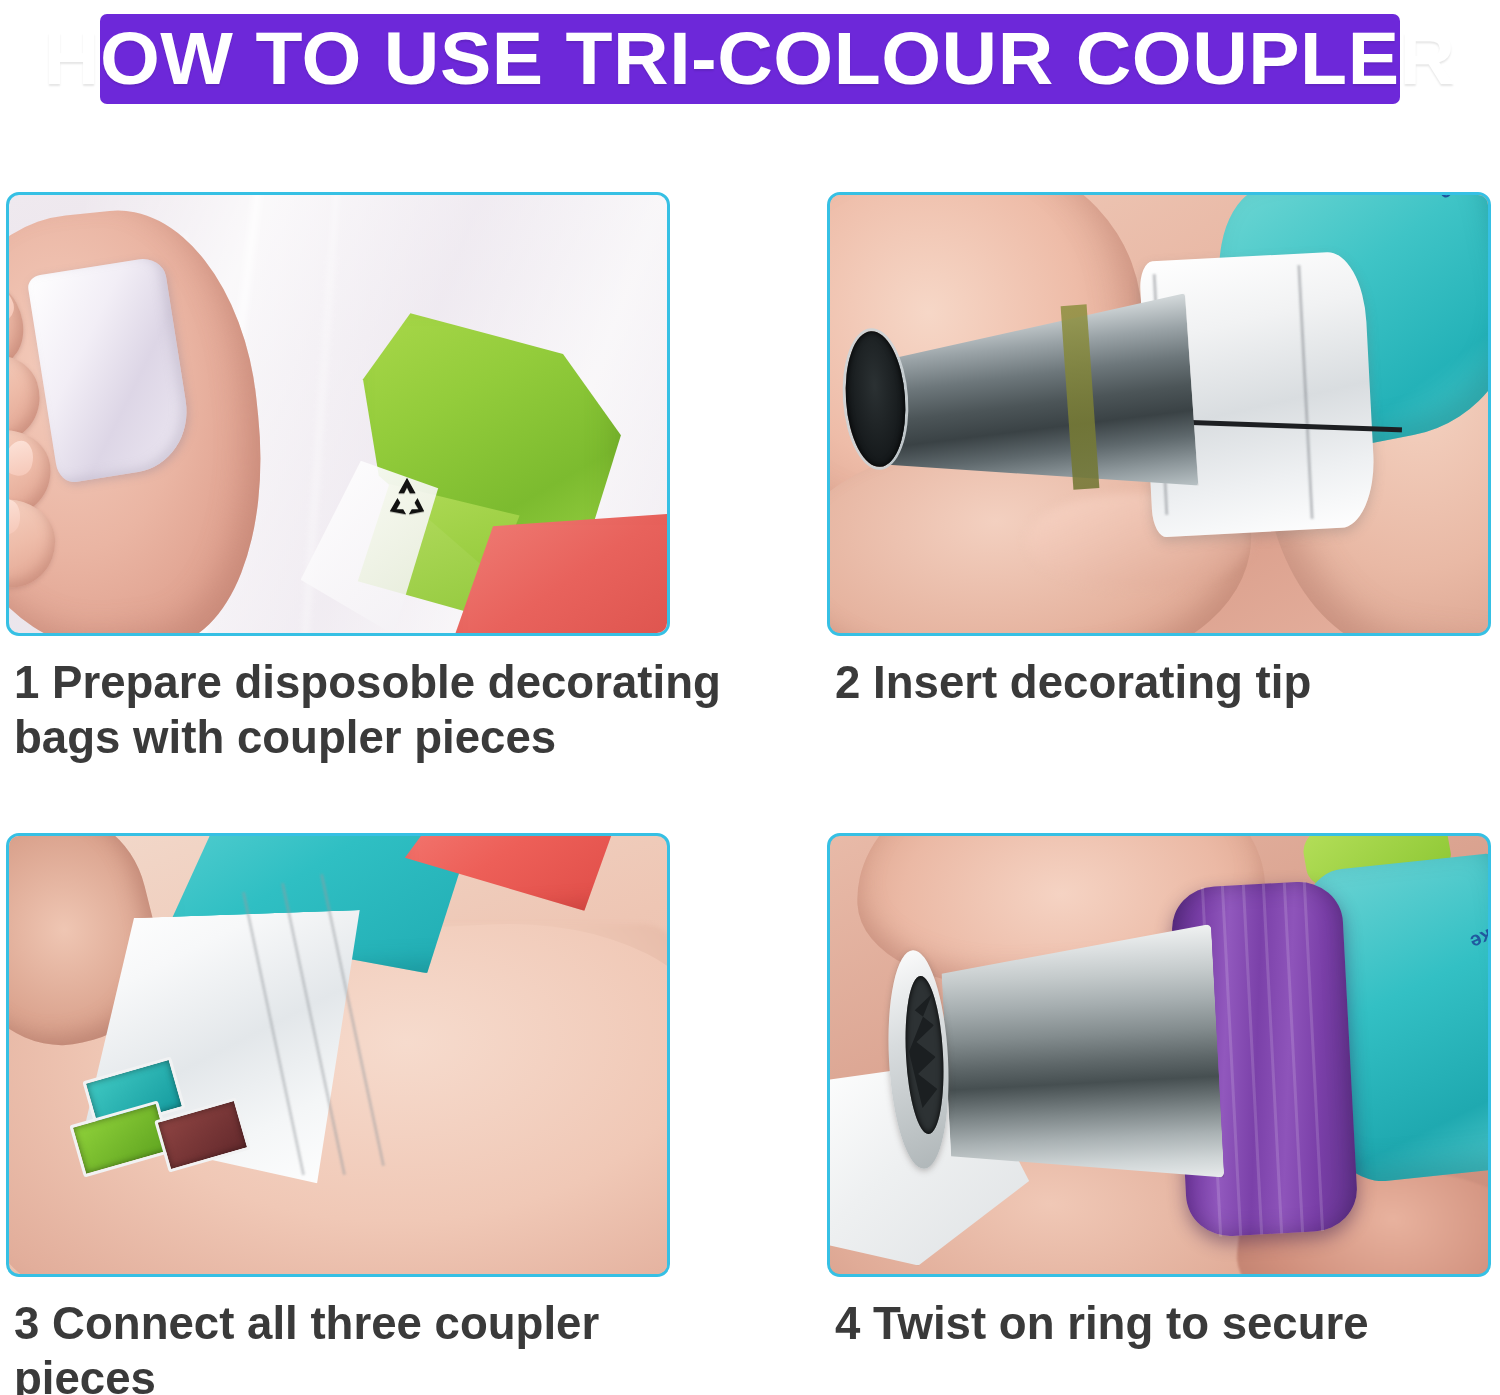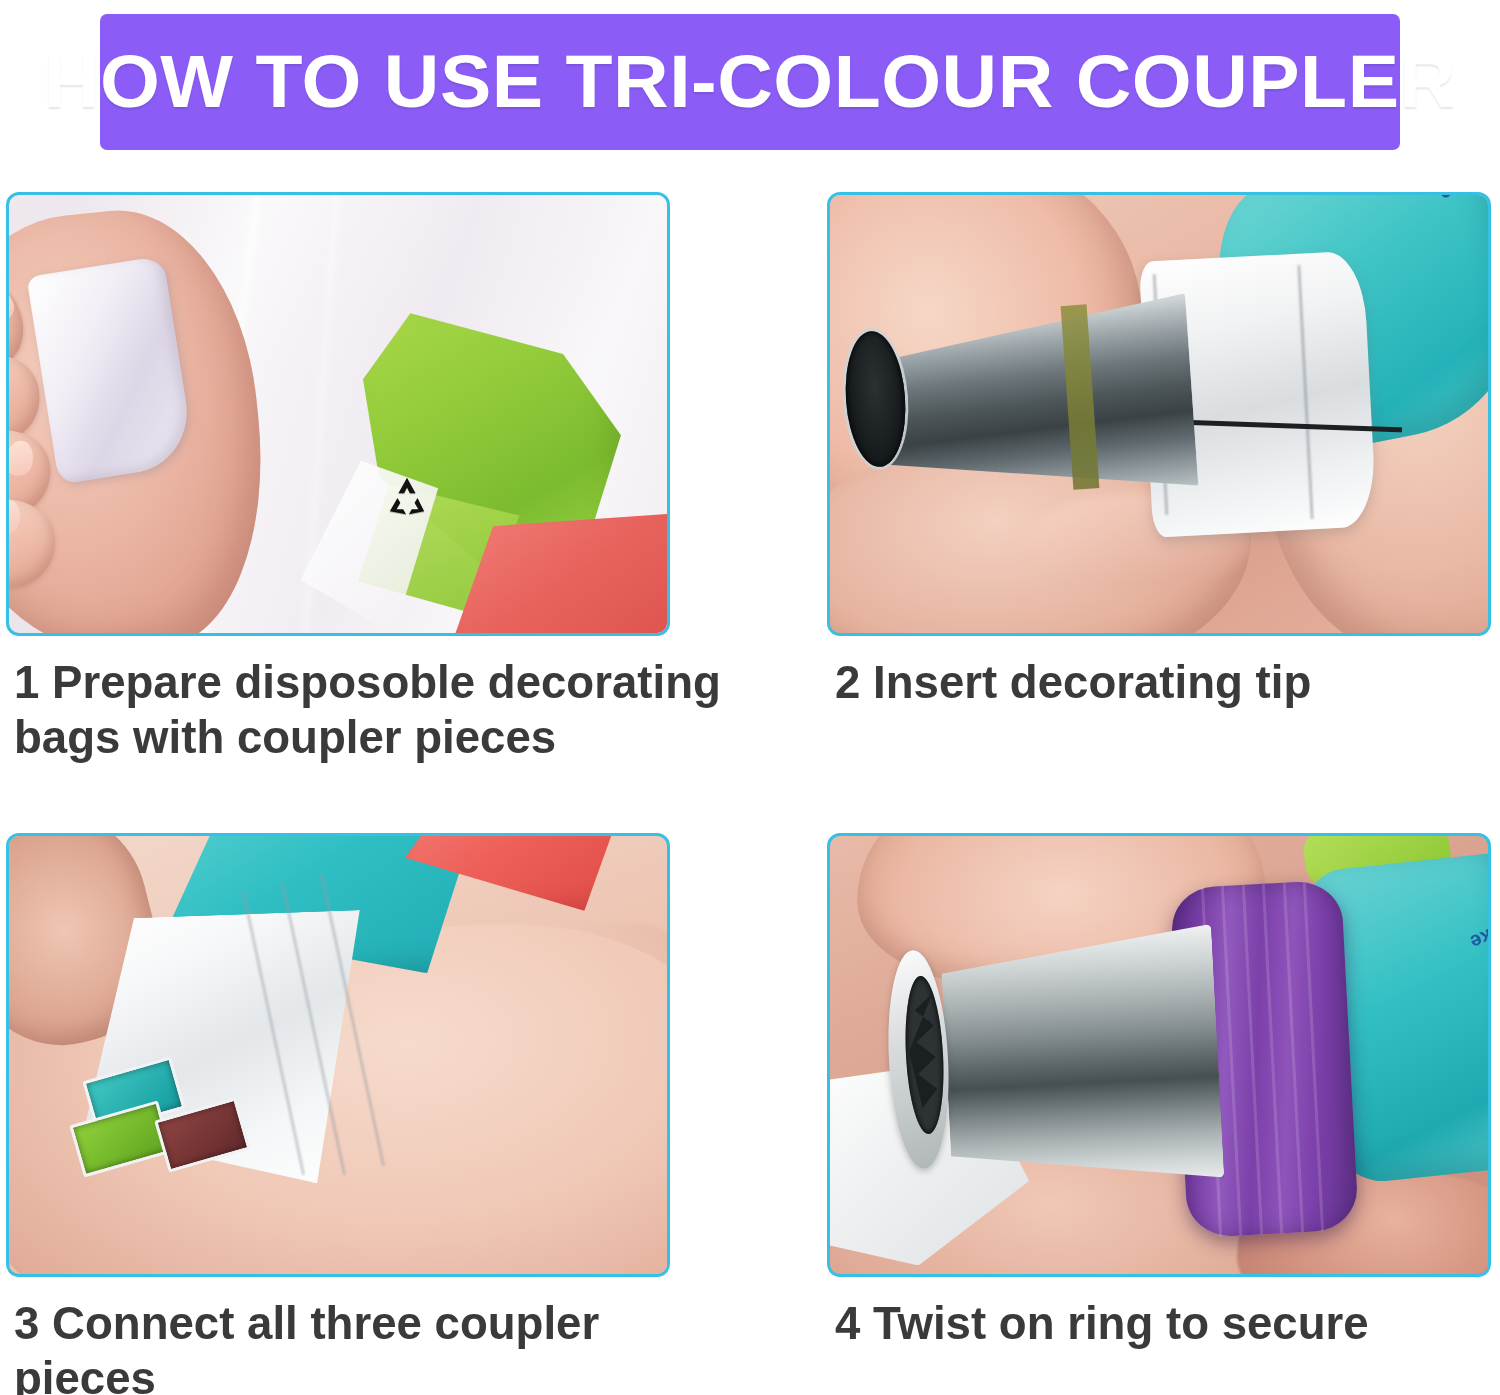--- a/index.html
+++ b/index.html
@@ -14,22 +14,22 @@
     font-family: "Liberation Sans", sans-serif;
     overflow: hidden;
   }
 
   
   .banner {
     position: absolute;
     left: 100px;
     top: 14px;
     width: 1300px;
-    height: 136px;
-    background: #8b5cf6;
+    height: 90px;
+    background: #6d28d9;
     border-radius: 7px;
     display: flex;
     align-items: center;
     justify-content: center;
   }
   .banner-title {
     color: #ffffff;
     font-family: "Liberation Sans Narrow", "Liberation Sans", sans-serif;
     font-weight: bold;
     font-size: 74px;

